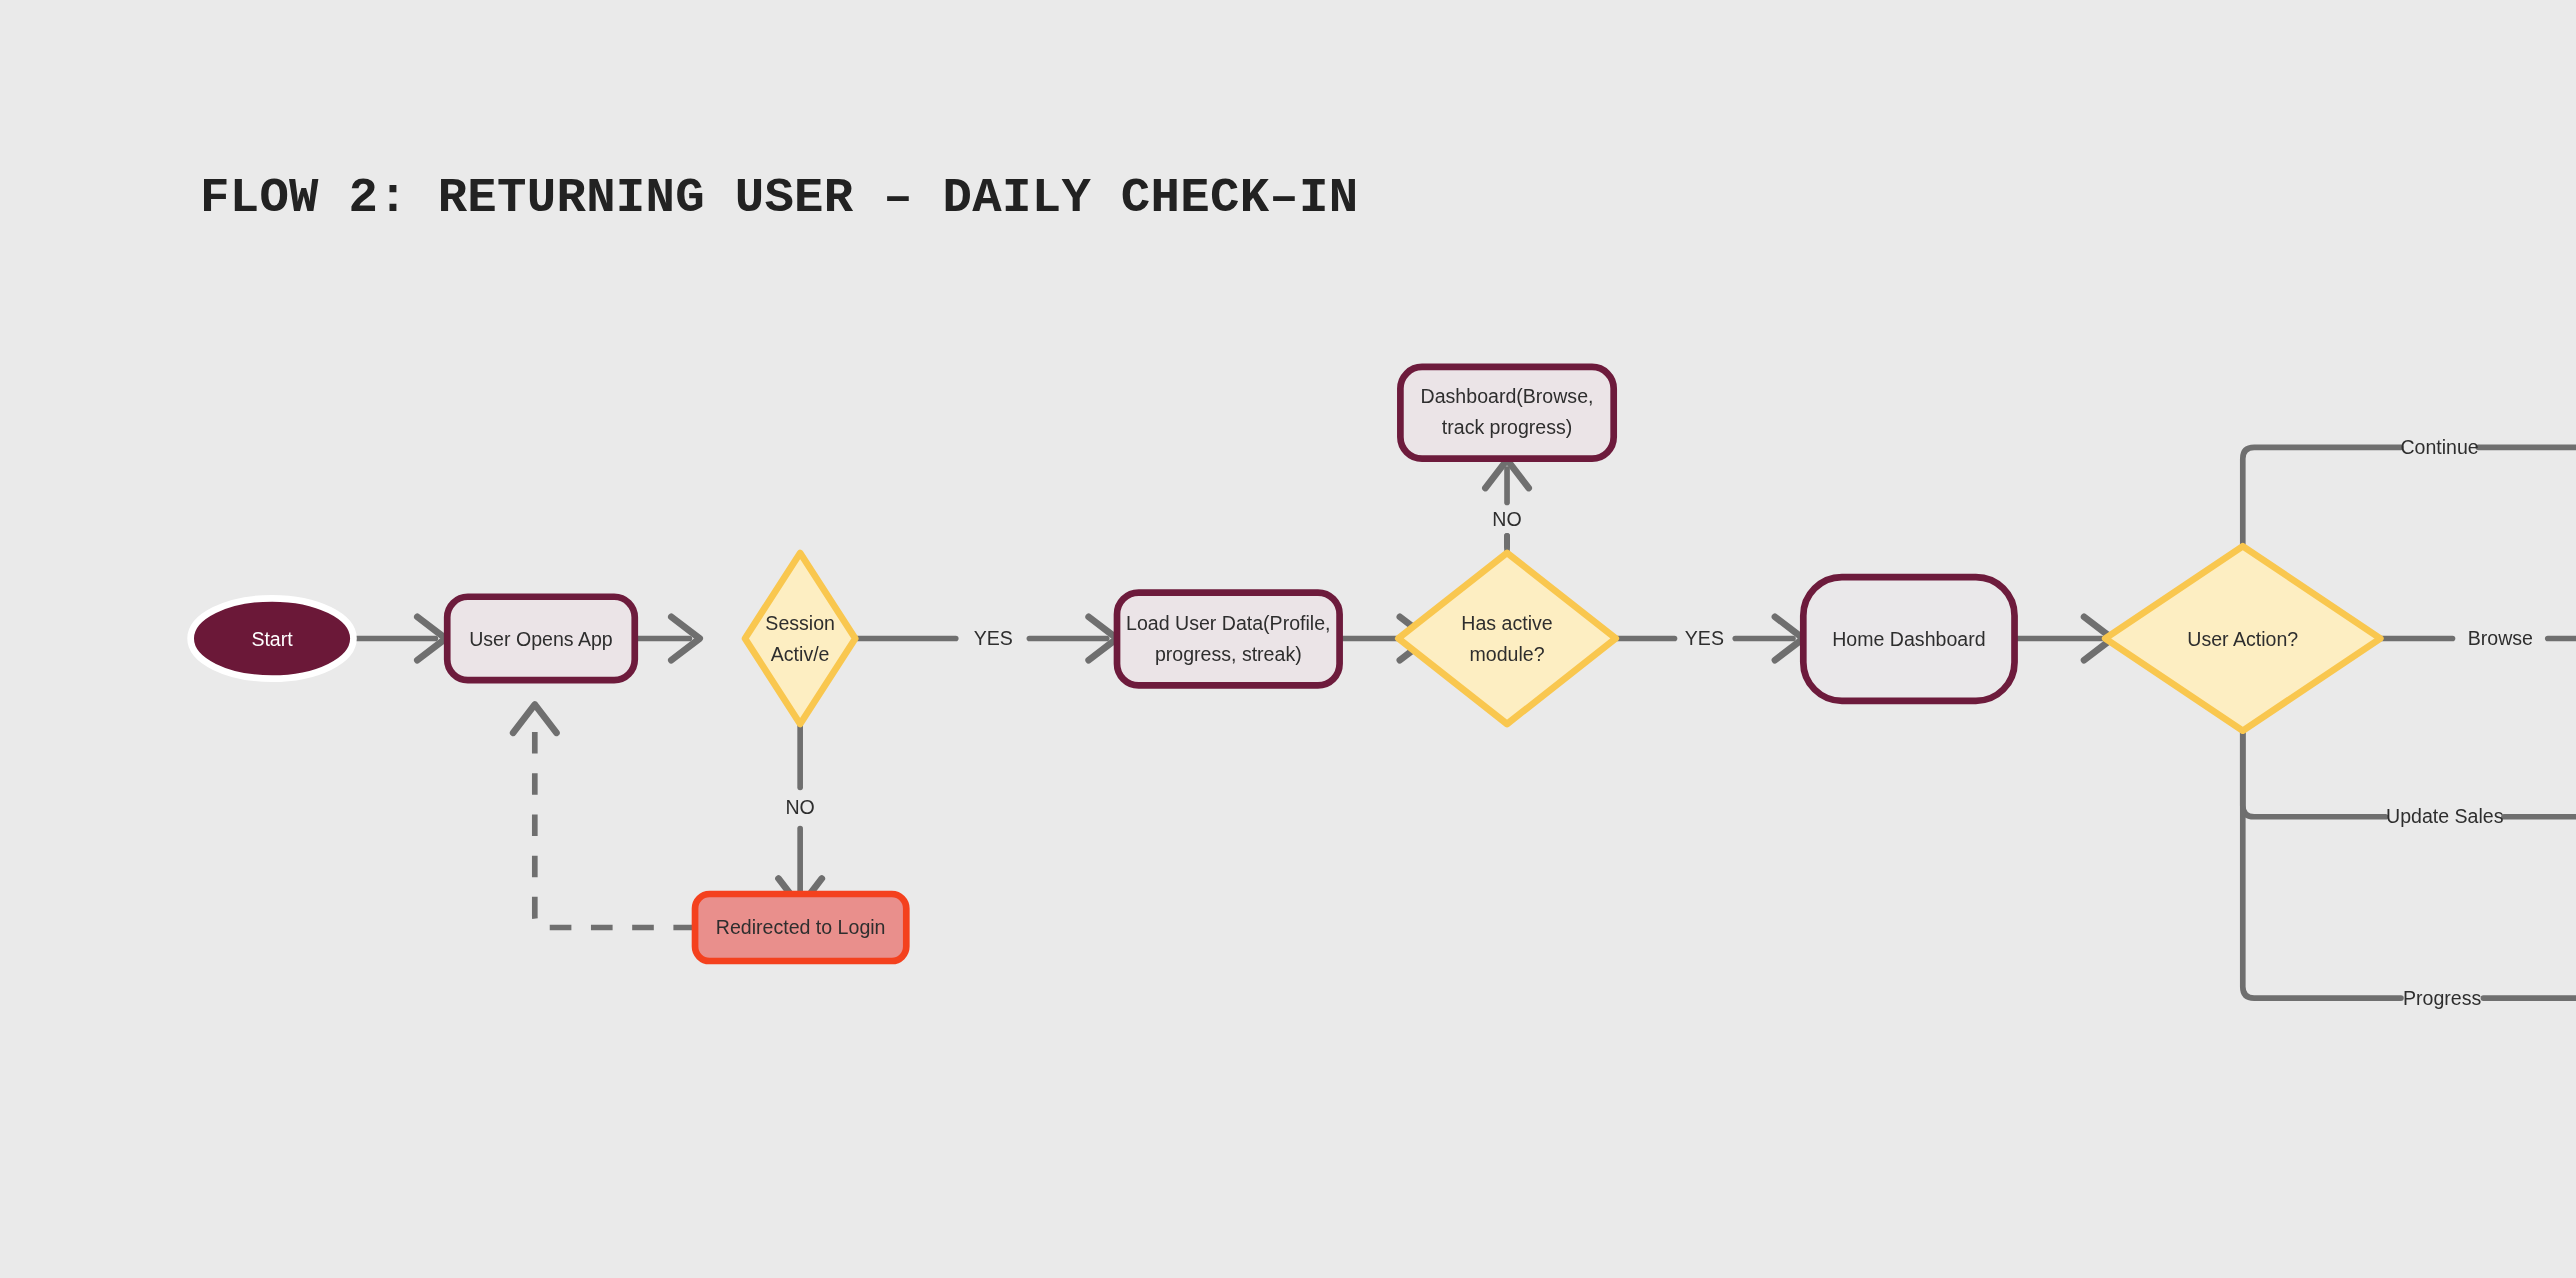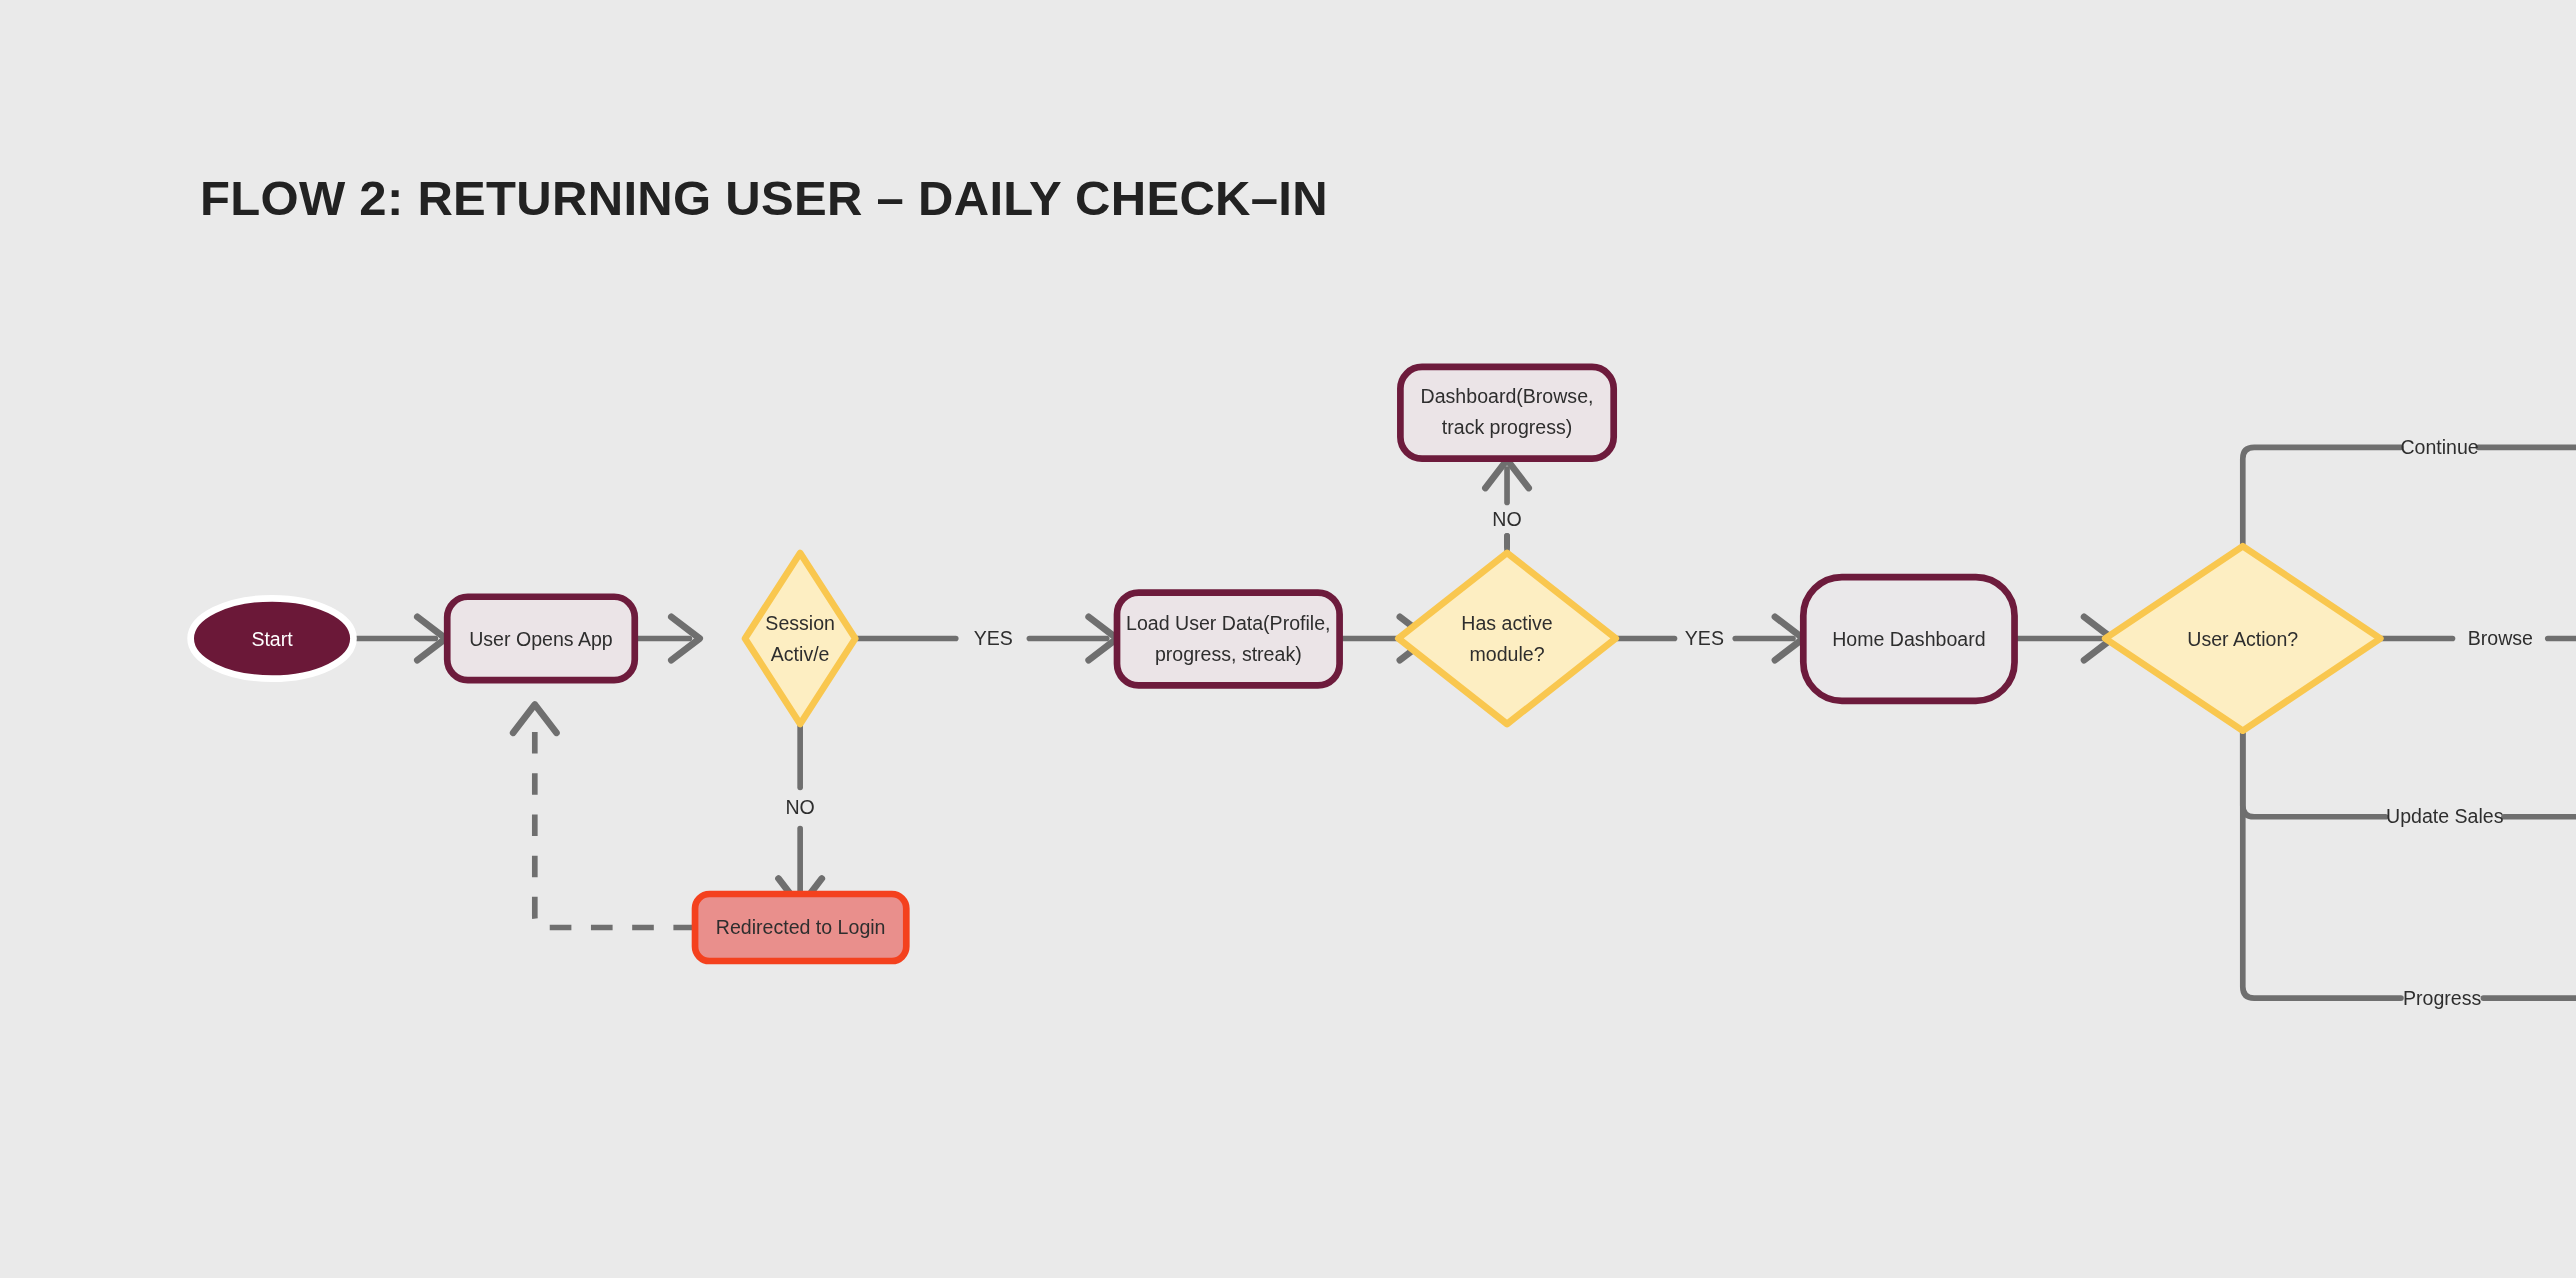--- a/index.html
+++ b/index.html
@@ -20,21 +20,21 @@
     background: #eaeaea;
   }
   #title {
     position: absolute;
     left: 200px;
     top: 170px;
     font-size: 49px;
     font-weight: bold;
     letter-spacing: 0.3px;
     color: #222222;
-    font-family: Liberation Sans, sans-serif;
+    font-family: Liberation Mono, monospace;
     white-space: nowrap;
   }
   svg#flow {
     position: absolute;
     left: 0;
     top: 0;
     width: 3959px;
     height: 1279px;
   }
   .edge {

